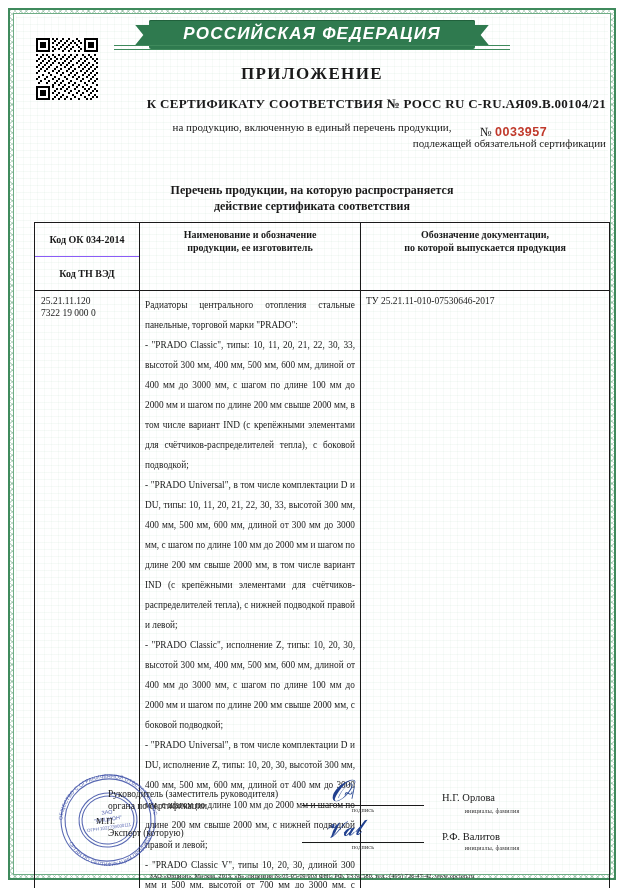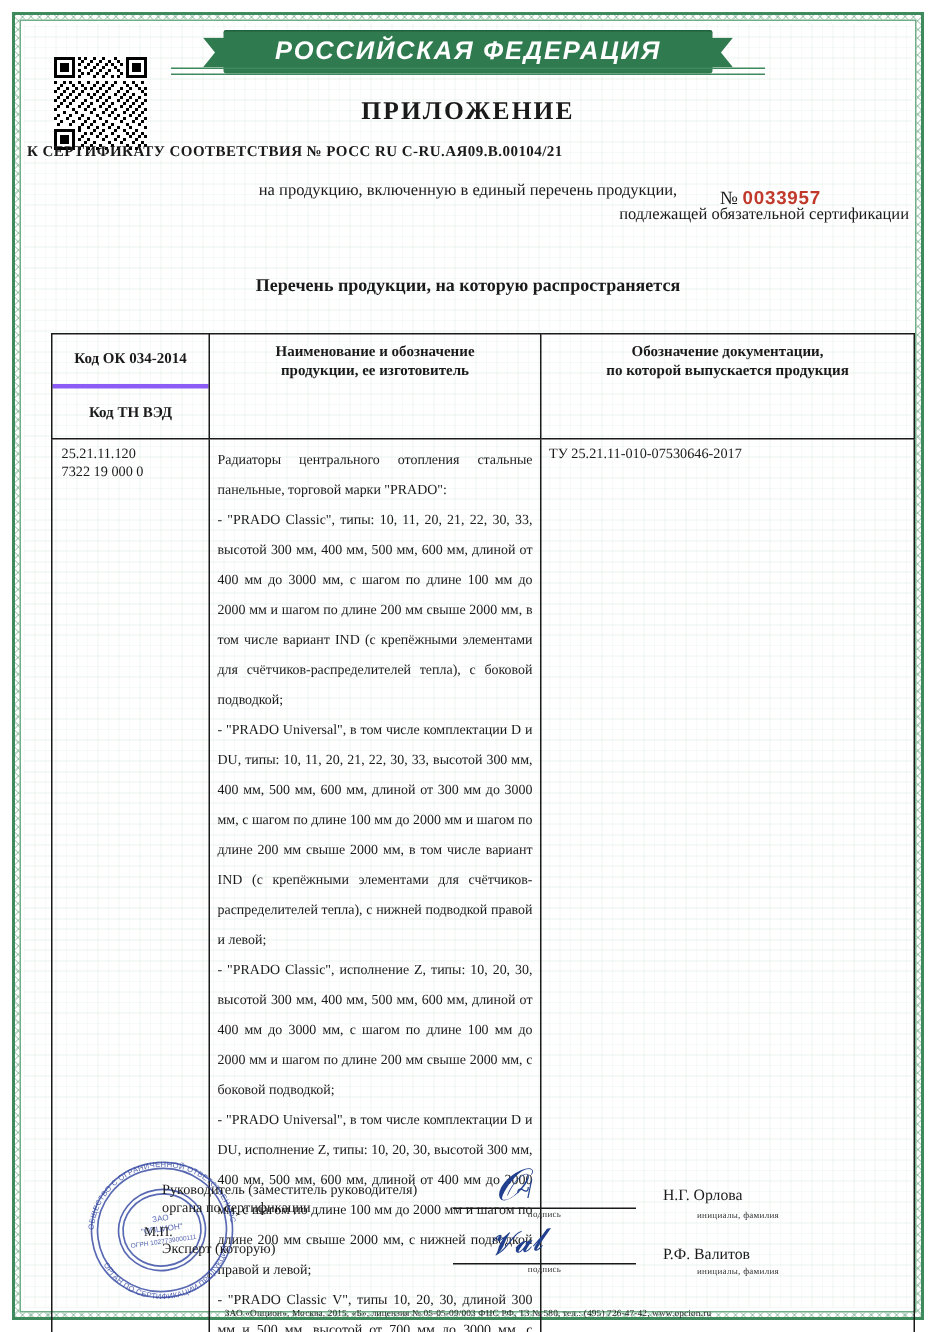--- a/index.html
+++ b/index.html
@@ -126,22 +126,22 @@
     width: 588px;
     text-align: center;
     font-size: 17px;
     font-weight: bold;
     letter-spacing: 1.4px;
   }
   .title-sub {
     position: absolute;
     left: 0; top: 80px;
     width: 588px;
-    text-align: left;
-    font-size: 10px;
+    text-align: right;
+    font-size: 13px;
     font-weight: bold;
     letter-spacing: 0.3px;
   }
   .subject-line1 {
     position: absolute;
     left: 0; top: 105px;
     width: 588px;
     text-align: center;
     font-size: 11px;
   }
@@ -196,21 +196,21 @@
     line-height: 13px;
   }
   .th-codes { width: 104px; padding: 0 !important; }
   .th-codes .c1, .th-codes .c2 {
     display: block;
     padding: 10px 4px;
     font-size: 10px;
     font-weight: bold;
     text-align: center;
   }
-  .th-codes .c1 { border-bottom: 3px solid #8b5cf6; }
+  .th-codes .c1 { border-bottom: 1px solid #8b5cf6; }
   .th-name { width: 212px; }
   .th-doc  { width: 240px; margin-left: 16px; }
 
   td.codes {
     font-size: 9.5px;
     line-height: 12px;
     padding: 4px 4px 4px 6px;
   }
   td.name {
     font-size: 9.3px;
@@ -567,20 +567,21 @@
     <div class="subject-line1">на продукцию, включенную в единый перечень продукции,</div>
     <div class="subject-line2">подлежащей обязательной сертификации</div>
 
     <div class="blank-no">
       <span>№</span>
       <span class="num">0033957</span>
     </div>
 
     <div class="list-title">
       <div>Перечень продукции, на которую распространяется</div>
+      <div>действие сертификата соответствия</div>
     </div>
 
     <table class="cert">
       <thead>
         <tr>
           <th class="th-codes">
             <span class="c1">Код ОК 034-2014</span>
             <span class="c2">Код ТН ВЭД</span>
           </th>
           <th class="th-name">

